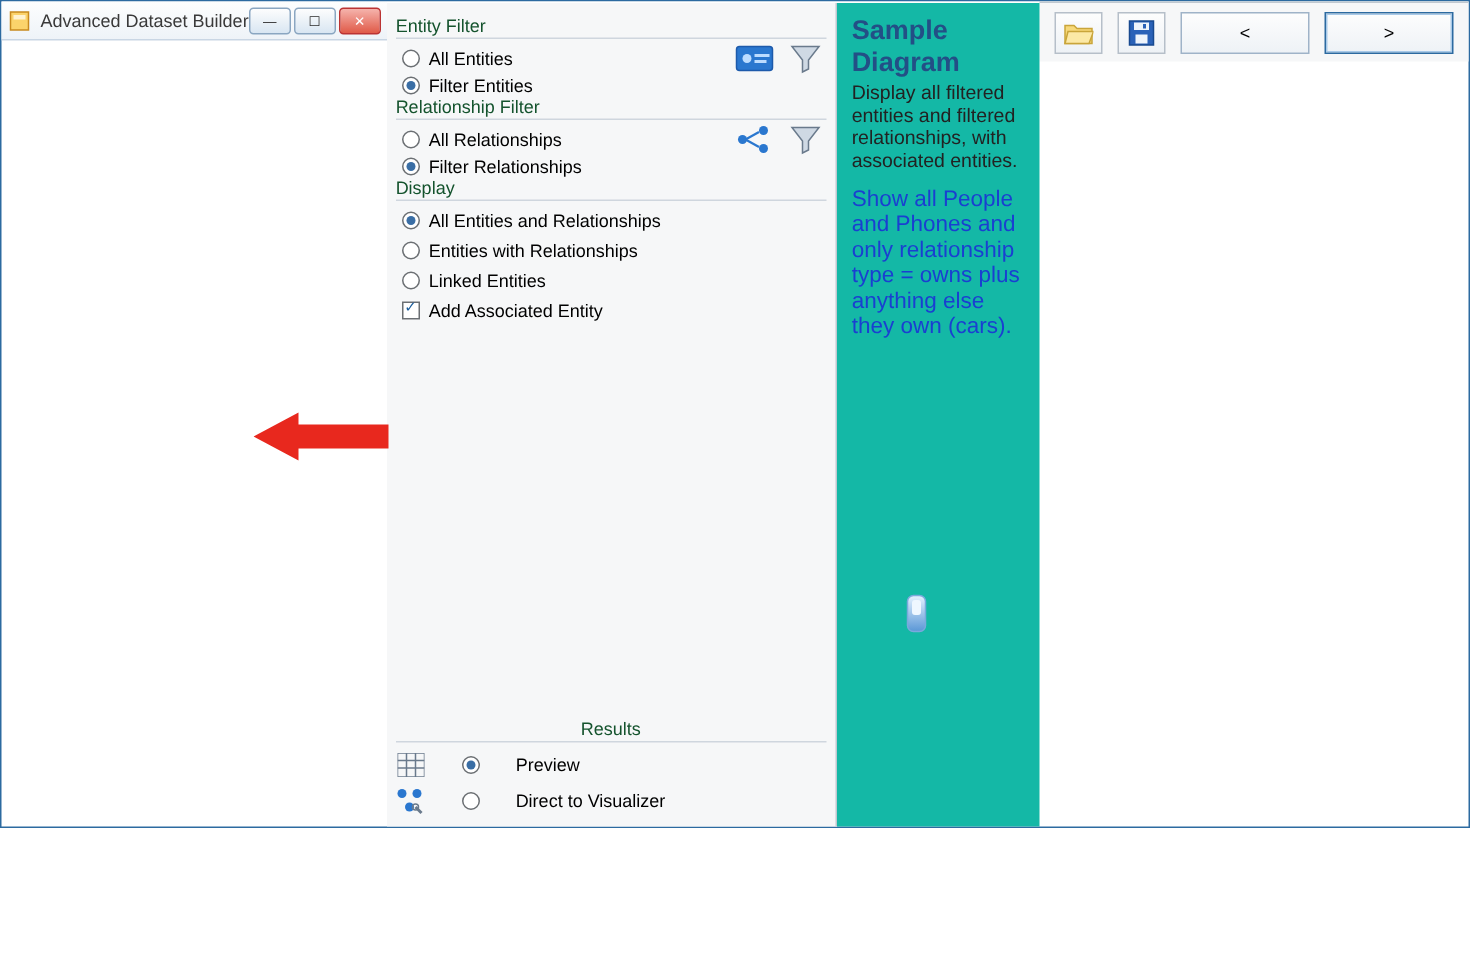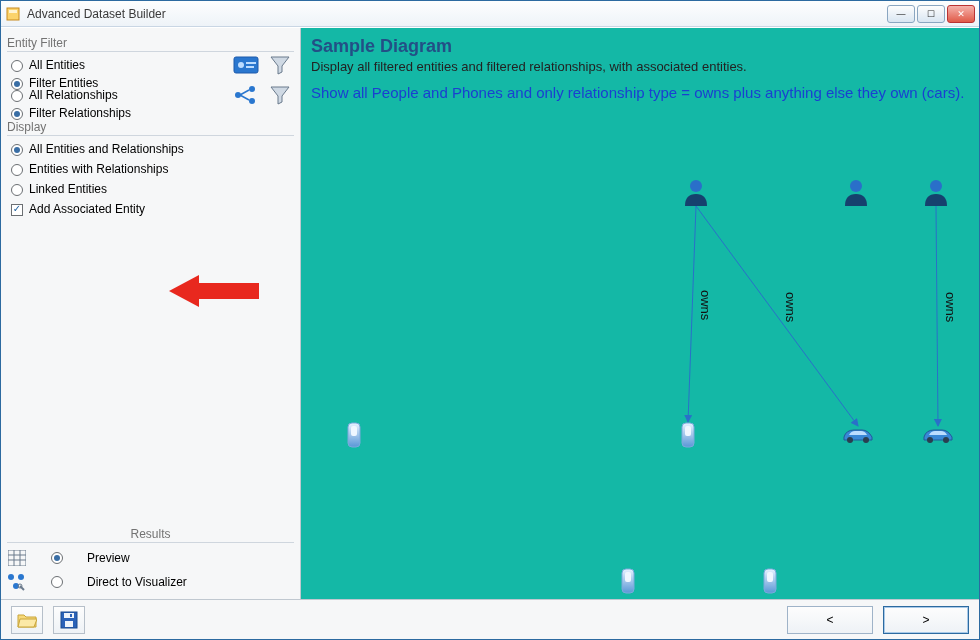--- a/index.html
+++ b/index.html
@@ -1,27 +1,27 @@
 <!DOCTYPE html>
 <html><head>
 <meta charset="utf-8">
 <style>
   * { box-sizing: border-box; font-family: "Segoe UI", Tahoma, sans-serif; font-size: 12px; }
   html,body { margin:0; padding:0; background:#fff; }
-  .window { width:980px; height:640px; border:1px solid #2c6aa0; background:#fff; display:flex; flex-direction:column; position:relative; }
+  .window { width:980px; height:552px; border:1px solid #2c6aa0; background:#fff; display:flex; flex-direction:row; position:relative; }
   .titlebar { height:26px; background:linear-gradient(#fdfefe,#eef3f8); border-bottom:1px solid #c9d6e4; display:flex; align-items:center; padding:0 4px; }
   .titlebar .app-icon { width:16px; height:16px; margin-right:6px; display:flex; align-items:center; justify-content:center; }
   .titlebar .title { color:#3a3a3a; flex:1; }
   .win-controls { display:flex; gap:2px; }
   .win-btn { width:28px; height:18px; border:1px solid #8aa6c1; border-radius:3px; background:linear-gradient(#fdfdfd,#d9e6f2); display:flex; align-items:center; justify-content:center; font-size:9px; color:#2b2b2b; cursor:pointer; }
   .win-btn.close { background:linear-gradient(#f5b3ac,#e05a48); border-color:#b33; color:#fff; }
   .body { flex:1; display:flex; border-top:1px solid #fff; min-height:0; }
   .sidebar { width:300px; border-right:1px solid #c0c8d0; background:#f6f7f8; display:flex; flex-direction:column; padding:4px 6px 6px 6px; gap:2px; }
-  .section-label { color:#737373; margin:4px 0 2px 0; border-bottom:1px solid #cfd6de; padding-bottom:1px; }
-  .radio-row, .check-row { display:flex; align-items:flex-end; gap:6px; padding:2px 0 2px 4px; cursor:pointer; }
+  .section-label { color:#14532d; margin:4px 0 2px 0; border-bottom:1px solid #cfd6de; padding-bottom:1px; }
+  .radio-row, .check-row { display:flex; align-items:center; gap:6px; padding:2px 0 2px 4px; cursor:pointer; }
   .radio { width:12px; height:12px; border:1px solid #6b6f73; border-radius:50%; display:inline-flex; align-items:center; justify-content:center; background:#fff; }
   .radio.checked::after { content:""; width:6px; height:6px; background:#3a6ea5; border-radius:50%; display:block; }
   .check { width:12px; height:12px; border:1px solid #6b6f73; background:#fff; display:inline-flex; align-items:center; justify-content:center; font-size:10px; color:#1a5d9c; }
   .check.checked::after { content:"✓"; line-height:1; position:relative; top:-1px; }
   .panel-icons { display:flex; gap:6px; justify-content:flex-end; margin-top:-40px; margin-bottom:6px; position:relative; }
   .icon-box { width:28px; height:26px; display:flex; align-items:center; justify-content:center; }
   .spacer { flex:1; }
   .results-header { margin-top:auto;text-align:center; }
   .results-row { display:flex; align-items:center; gap:24px; padding:2px 0 2px 0; }
   .results-row .mini-icon { width:20px; height:18px; display:flex; align-items:center; justify-content:center; }
@@ -83,20 +83,21 @@
               </svg>
           </span>
           <span class="icon-box">
             <svg width="22" height="22" viewBox="0 0 22 22">
                 <path d="M2 3 h18 l-7 9 v6 l-4 2 v-8 z" fill="#cfd9e4" stroke="#6a7a8c"></path>
               </svg>
           </span>
         </div>
       </div>
 
+      <div class="section-label">Relationship Filter</div>
       <div style="position:relative">
         <label class="radio-row">
           <span class="radio"></span>
             <span>All Relationships</span>
         </label>
         <label class="radio-row">
           <span class="radio checked"></span>
             <span>Filter Relationships</span>
         </label>
         <div class="panel-icons">

